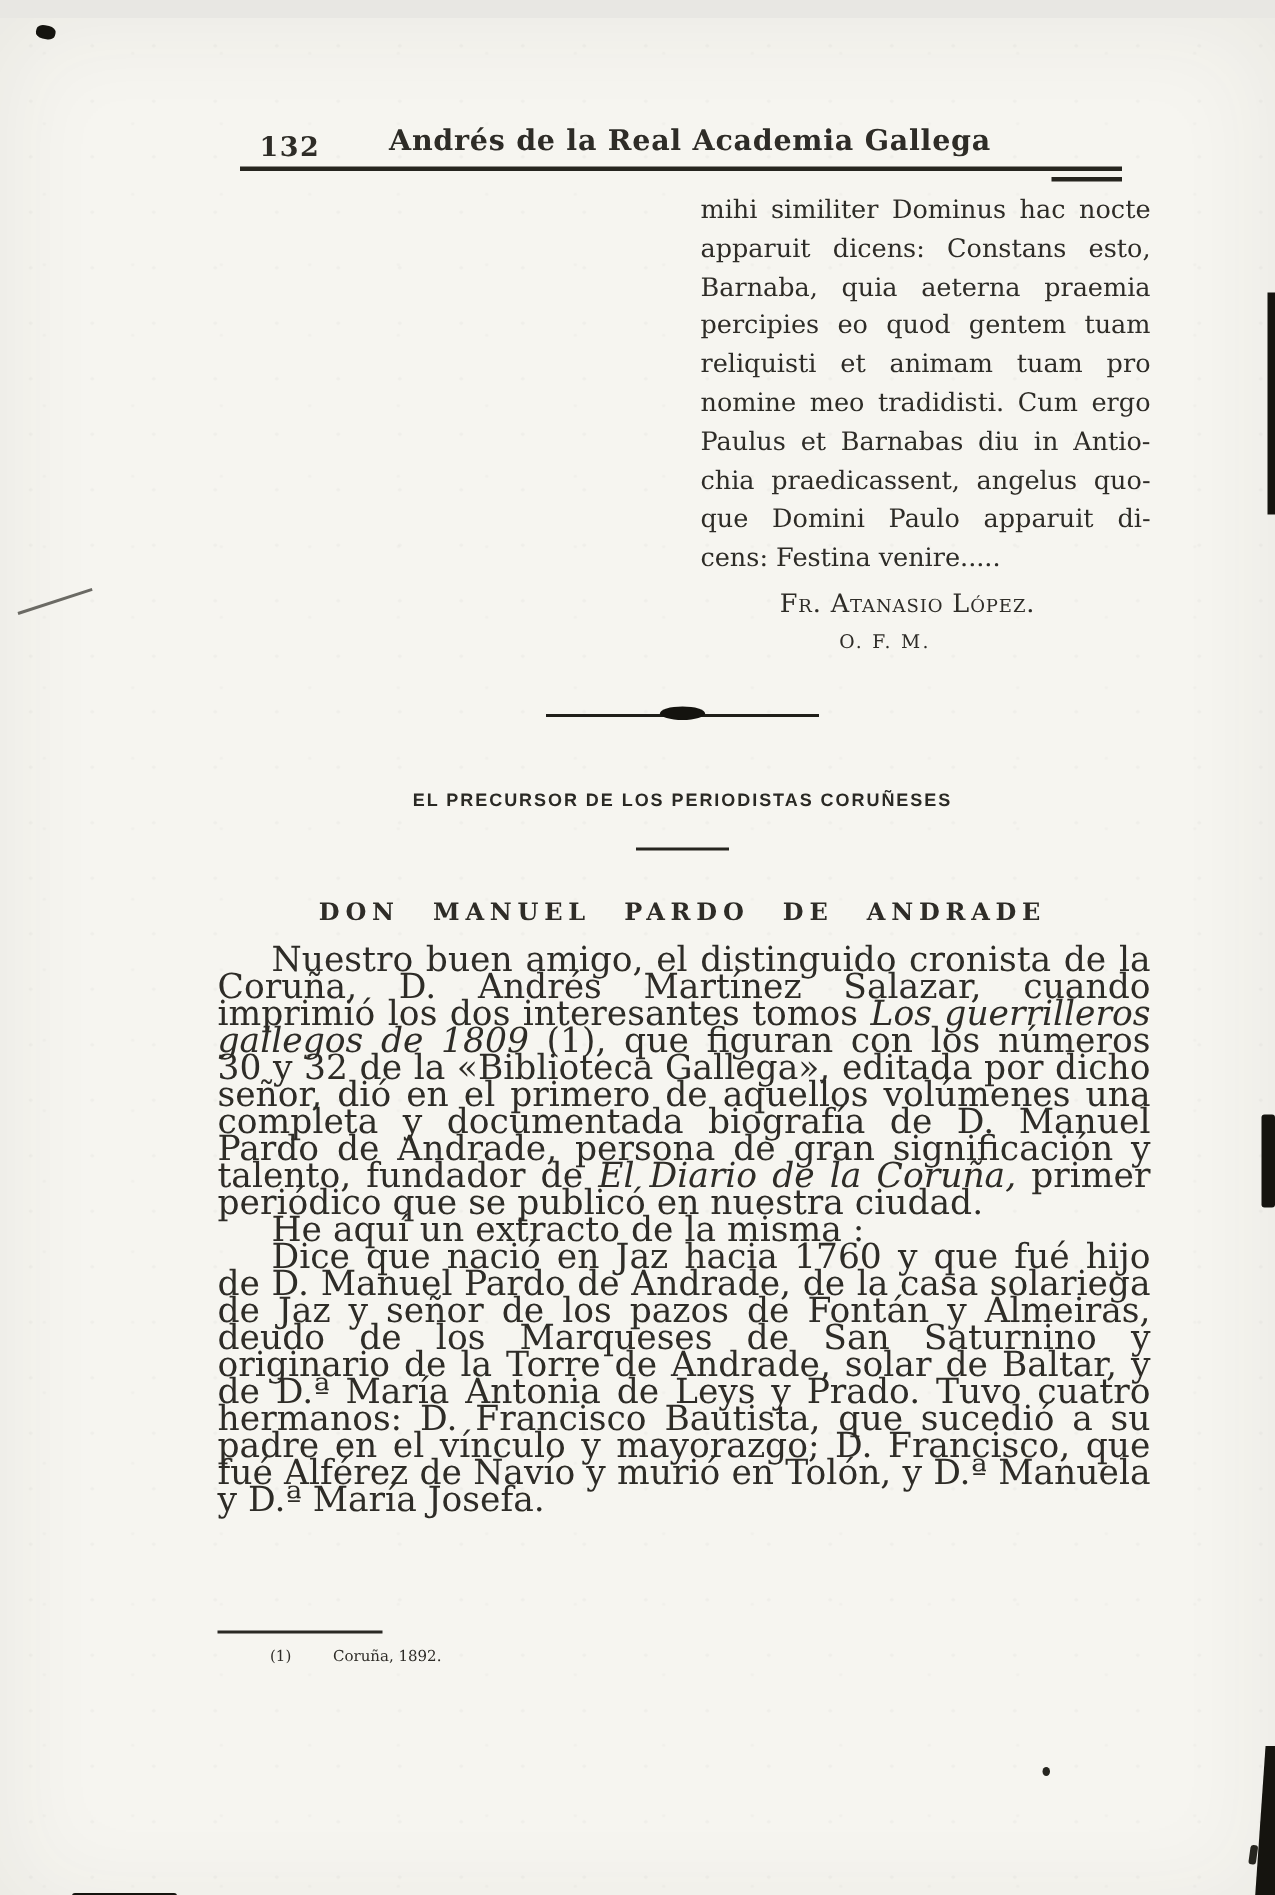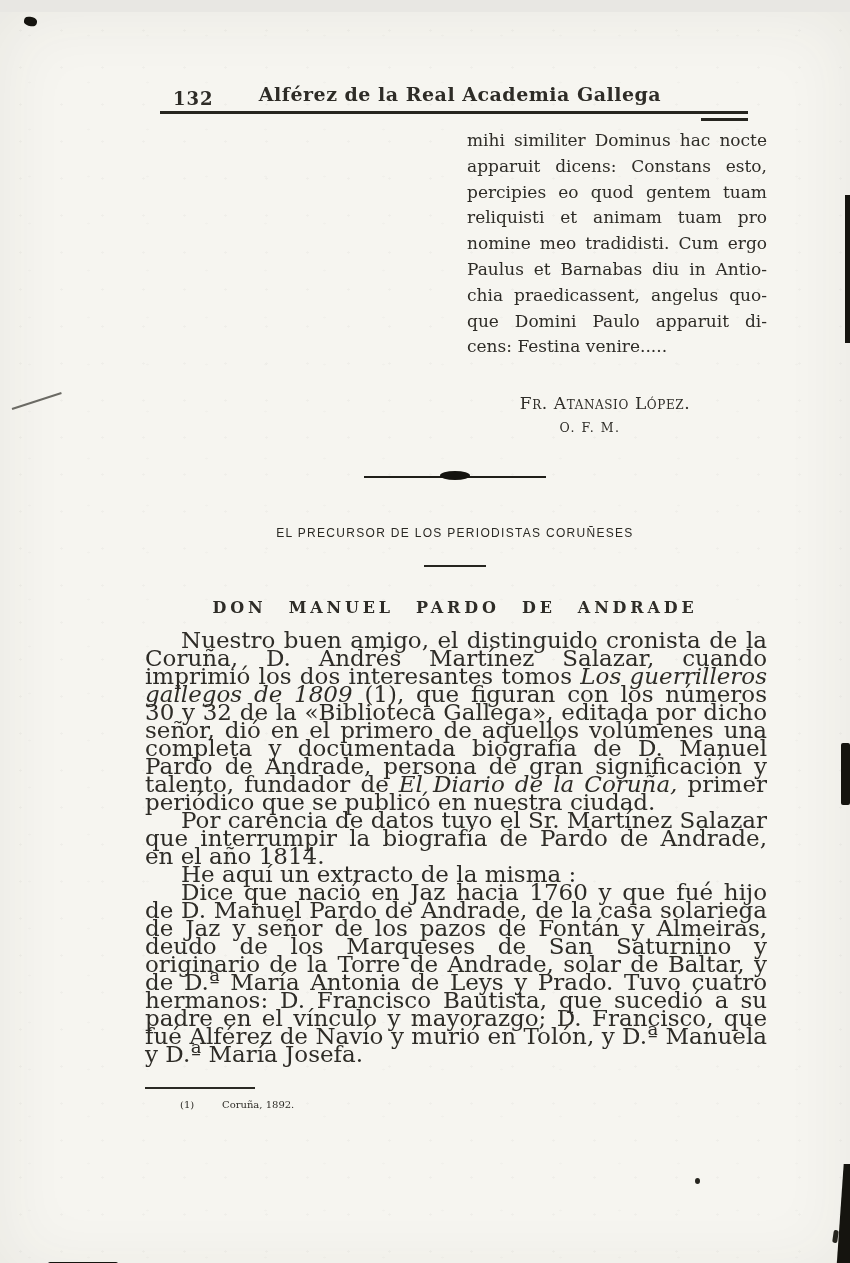--- a/index.html
+++ b/index.html
@@ -35,21 +35,21 @@
   .signature { left:490px; top:381px; width:230px; text-align:center; }
   .sig-name  { font-variant:small-caps; font-size:17px; letter-spacing:0.6px; }
   .sig-order { font-size:12.5px; letter-spacing:1.5px; margin-top:7px; margin-right:30px; }
 
   
   .divider-line { left:364px; top:464px; width:182px; height:2px; background:#1f1e19; }
   .divider-blob { left:440px; top:459px; width:30px; height:9px; background:#14130f; border-radius:50%; }
 
   
   .kicker { left:145px; top:514px; width:620px; text-align:center;
-            font-family:"Liberation Sans", sans-serif; font-weight:400;
+            font-family:"Liberation Sans", sans-serif; font-weight:700;
             font-size:12px; letter-spacing:1.3px; color:#2a2924; }
   .kicker-rule { left:424px; top:553px; width:62px; height:2px; background:#26251f; }
   .main-title { left:115px; top:586px; width:680px; text-align:center;
                 font-size:16px; font-weight:600; letter-spacing:0.24em; word-spacing:0.8em; }
 
   
   .body-text { left:145px; top:619px; width:622px; font-size:23px;
                line-height:18px; text-align:justify; }
   .body-text p { margin:0; text-indent:36px; }
   .it { font-style:italic; }
@@ -70,27 +70,28 @@
   .art-a6 { left:12px;  top:396px;  width:52px;  height:2px; background:#6b6a64; transform:rotate(-18deg); transform-origin:left center; }
   .art-a7 { left:695px; top:1166px; width:5px;   height:6px; border-radius:50%; background:#26251f; }
   .art-a8 { left:833px; top:1218px; width:5px;   height:13px; background:#26251f; border-radius:2px; transform:rotate(8deg); }
 </style>
 </head>
 <body>
 
 <div class="page">
 
   <div class="abs pageno">132</div>
-  <div class="abs running-title">Alférez de la Real Academia Gallega</div>
+  <div class="abs running-title">Andrés de la Real Academia Gallega</div>
   <div class="abs header-rule"></div>
   <div class="abs header-rule2"></div>
 
   <div class="abs quote">
       <div class="qline">mihi similiter Dominus hac nocte</div>
       <div class="qline">apparuit dicens: Constans esto,</div>
+      <div class="qline">Barnaba, quia aeterna praemia</div>
       <div class="qline">percipies eo quod gentem tuam</div>
       <div class="qline">reliquisti et animam tuam pro</div>
       <div class="qline">nomine meo tradidisti. Cum ergo</div>
       <div class="qline">Paulus et Barnabas diu in Antio-</div>
       <div class="qline">chia praedicassent, angelus quo-</div>
       <div class="qline">que Domini Paulo apparuit di-</div>
       <div class="qline last">cens: Festina venire.....</div>
     </div>
 
   <div class="abs signature">
@@ -100,21 +101,20 @@
 
   <div class="abs divider-line"></div>
   <div class="abs divider-blob"></div>
 
   <div class="abs kicker">EL PRECURSOR DE LOS PERIODISTAS CORUÑESES</div>
   <div class="abs kicker-rule"></div>
   <div class="abs main-title">DON MANUEL PARDO DE ANDRADE</div>
 
   <div class="abs body-text">
       <p><span>Nuestro buen amigo, el distinguido cronista de la Coruña, D. Andrés Martínez Salazar, cuando imprimió los dos interesantes tomos </span><span class="it">Los guerrilleros gallegos de 1809</span><span> (1), que figuran con los números 30 y 32 de la «Biblioteca Gallega», editada por dicho señor, dió en el primero de aquellos volúmenes una completa y documentada biografía de D. Manuel Pardo de Andrade, persona de gran significación y talento, fundador de </span><span class="it">El Diario de la Coruña,</span><span> primer periódico que se publicó en nuestra ciudad.</span></p>
-      <p><span>Por carencia de datos tuvo el Sr. Martínez Salazar que interrumpir la biografía de Pardo de Andrade, en el año 1814.</span></p>
       <p><span>He aquí un extracto de la misma :</span></p>
       <p><span>Dice que nació en Jaz hacia 1760 y que fué hijo de D. Manuel Pardo de Andrade, de la casa solariega de Jaz y señor de los pazos de Fontán y Almeiras, deudo de los Marqueses de San Saturnino y originario de la Torre de Andrade, solar de Baltar, y de D.ª María Antonia de Leys y Prado. Tuvo cuatro hermanos: D. Francisco Bautista, que sucedió a su padre en el vínculo y mayorazgo; D. Francisco, que fué Alférez de Navío y murió en Tolón, y D.ª Manuela y D.ª María Josefa.</span></p>
     </div>
 
   <div class="abs footnote-rule"></div>
   <div class="abs footnote">
     <span class="fn-marker">(1)</span><span>Coruña, 1892.</span>
   </div>
 
   <div class="art art-a1"></div>

